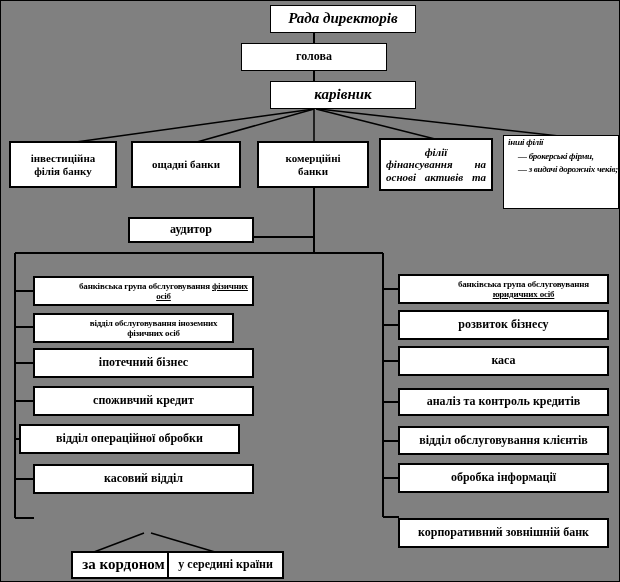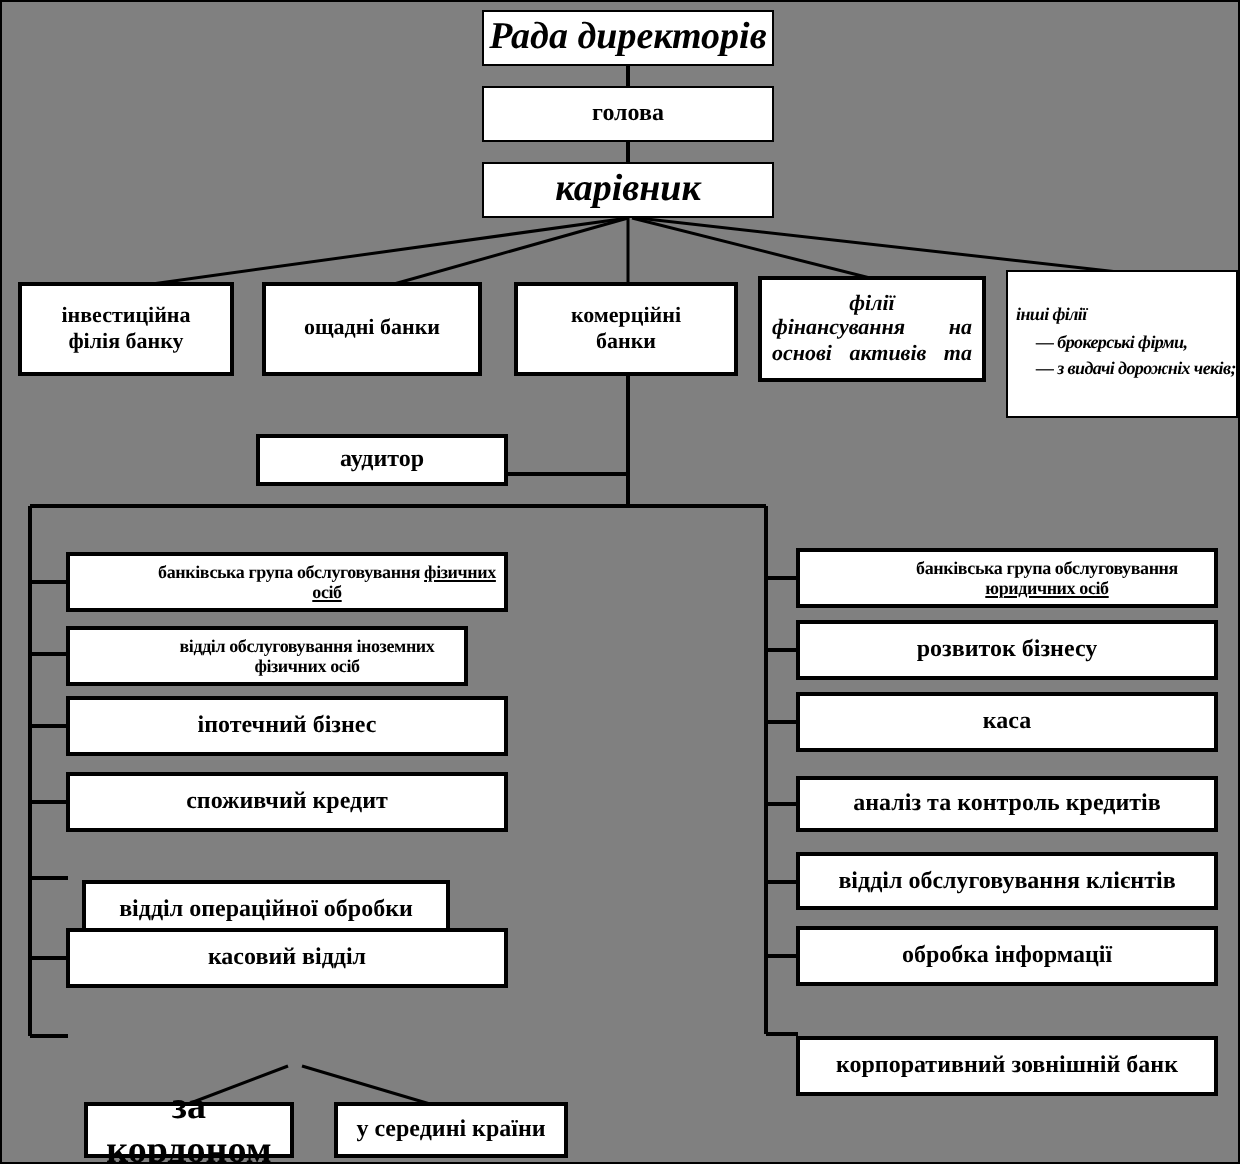--- a/index.html
+++ b/index.html
@@ -9,29 +9,29 @@
     font-family:"Liberation Serif","DejaVu Serif",serif;color:#000;
   }
   .lines{position:absolute;left:0;top:0;width:620px;height:582px;}
   .box{
     position:absolute;background:#fff;border:2px solid #000;box-sizing:border-box;
     display:flex;flex-direction:column;align-items:center;justify-content:center;
     text-align:center;font-weight:bold;line-height:1.15;
   }
   .thin{border-width:1px;}
   .italic{font-style:italic;}
-  .fs13{font-size:19px;}
+  .fs13{font-size:15px;margin-left:29px;}
   .fs12{font-size:12px;}
   .fs11{font-size:11px;}
   .fs9{font-size:9px;letter-spacing:-0.2px;padding-left:40px;}
   .fs85{font-size:9px;letter-spacing:-0.3px;}
   .ln{display:block;width:100%;}
   .jline{text-align:justify;text-align-last:justify;}
   .cline{text-align:center;}
-  .leftbox{align-items:flex-start;justify-content:flex-start;text-align:left;padding:15px 4px;}
+  .leftbox{align-items:flex-start;justify-content:flex-start;text-align:left;padding:0 4px;}
   .ul{text-decoration:underline;}
   .indent{padding-left:10px;}
 </style>
 </head>
 <body>
 
 <div class="canvas">
 
   <svg class="lines" width="620" height="582" viewBox="0 0 620 582">
     <g stroke="#000000" stroke-width="2">
@@ -107,21 +107,21 @@
   </div>
   <div class="box fs9" style="left:32px;top:312px;width:201px;height:30px;">
     <span class="ln">відділ обслуговування іноземних фізичних осіб</span>
   </div>
   <div class="box fs12" style="left:32px;top:347px;width:221px;height:30px;">
     <span class="ln">іпотечний бізнес</span>
   </div>
   <div class="box fs12" style="left:32px;top:385px;width:221px;height:30px;">
     <span class="ln">споживчий кредит</span>
   </div>
-  <div class="box fs12" style="left:40px;top:423px;width:184px;height:30px;margin-top:16px;">
+  <div class="box fs12" style="left:18px;top:423px;width:221px;height:30px;">
     <span class="ln">відділ операційної обробки</span>
   </div>
   <div class="box fs12" style="left:32px;top:463px;width:221px;height:30px;">
     <span class="ln">касовий відділ</span>
   </div>
 
   <div class="box fs9" style="left:397px;top:273px;width:211px;height:30px;">
     <span class="ln"><span>банківська група обслуговування </span><span class="ul">юридичних осіб</span></span>
   </div>
   <div class="box fs12" style="left:397px;top:345px;width:211px;height:30px;">

